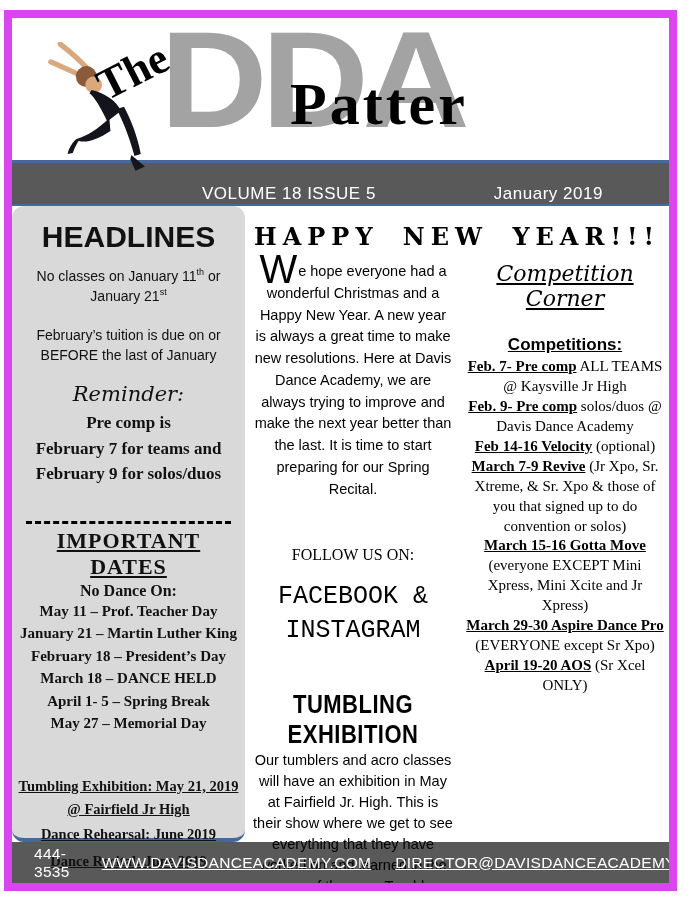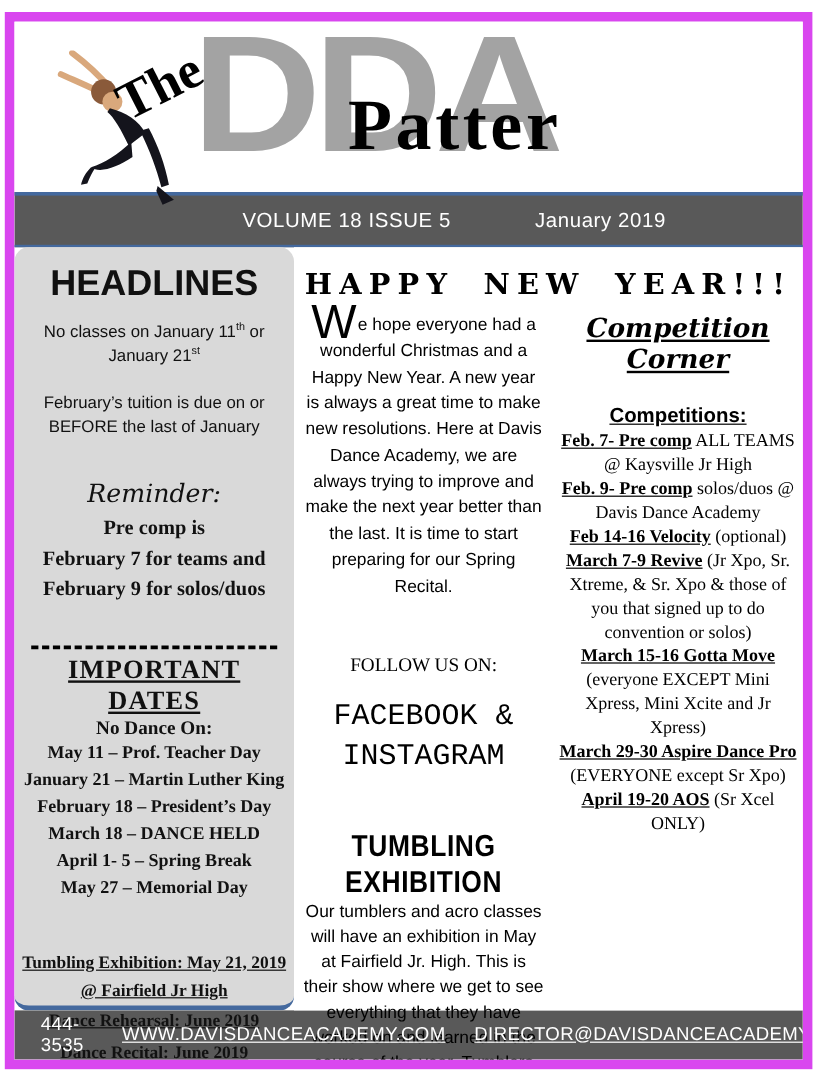--- a/index.html
+++ b/index.html
@@ -7,56 +7,56 @@
   .page{position:relative;margin:10px 15px 13px 4px;border:8px solid #d946ef;height:865px;background:#fff;overflow:hidden;}
 
   
   .masthead{position:relative;height:142px;background:#fff;}
   .logo-dda{position:absolute;left:148px;top:-14px;font-family:"Liberation Sans",sans-serif;font-weight:bold;font-size:138px;line-height:1.1;color:#a3a3a3;letter-spacing:-6px;transform:scaleX(1.08);transform-origin:left top;}
   .logo-the{position:absolute;left:84px;top:28px;font-family:"Liberation Serif",serif;font-weight:bold;font-size:44px;color:#000;transform:rotate(-27deg);}
   .logo-patter{position:absolute;left:278px;top:52px;font-family:"Liberation Serif",serif;font-weight:600;font-size:60px;color:#000;letter-spacing:3px;}
   .dancer{position:absolute;left:30px;top:24px;}
 
   
-  .volume-bar{height:41px;background:#595959;border-top:3px solid #44699e;border-bottom:2px solid #44699e;display:flex;align-items:center;color:#fff;font-size:17px;letter-spacing:0.5px;padding-left:190px;gap:70px;box-sizing:content-box;}
+  .volume-bar{height:41px;background:#595959;border-top:3px solid #44699e;border-bottom:2px solid #44699e;display:flex;align-items:flex-end;color:#fff;font-size:17px;letter-spacing:0.5px;padding-left:190px;gap:118px;box-sizing:content-box;}
 
   
   .content{display:flex;height:636px;}
   .left-col{width:233px;box-sizing:border-box;background:#d9d9d9;border-bottom:4px solid #44699e;text-align:center;color:#111;padding:0 6px;border-radius:12px;}
   .main-wrap{flex:1;background:#fff;}
   .two-col{display:flex;}
   .center-col{width:216px;box-sizing:border-box;padding:0 8px;text-align:center;}
   .right-col{flex:1;box-sizing:border-box;padding:0 5px;text-align:center;}
 
   
   .headlines-title{font-size:30px;font-weight:bold;margin:14px 0 0;letter-spacing:0;}
   .lc-p{font-size:14px;line-height:1.45;margin:12px 6px 0;}
   .sup{font-size:9px;vertical-align:super;line-height:0;}
-  .reminder{font-family:"DejaVu Serif",serif;font-style:italic;font-size:21px;margin:34px 0 4px;}
+  .reminder{font-family:"DejaVu Serif",serif;font-style:italic;font-size:21px;margin:17px 0 4px;}
   .precomp{font-family:"Liberation Serif",serif;font-weight:bold;font-size:17px;line-height:1.5;margin:4px 0 0;}
   .dash-divider{border-top:3px dashed #000;width:205px;margin:34px auto 2px;}
   .imp-title{font-family:"Liberation Serif",serif;font-weight:bold;font-size:22px;letter-spacing:1px;text-decoration:underline;margin:4px 0 2px;}
   .imp-sub{font-family:"Liberation Serif",serif;font-weight:bold;font-size:16px;margin:2px 0 0;}
   .imp-list{font-family:"Liberation Serif",serif;font-weight:bold;font-size:15px;line-height:1.5;}
   .tumb-note{font-family:"Liberation Serif",serif;font-weight:bold;font-size:14.5px;line-height:1.6;margin-top:40px;}
   .tumb-note div{text-decoration:underline;}
   .events-list{font-family:"Liberation Serif",serif;font-weight:bold;font-size:14.5px;line-height:1.85;}
   .events-list div{text-decoration:underline;}
 
   
   .happy-title{font-family:"DejaVu Serif",serif;font-weight:bold;font-size:24px;letter-spacing:6px;word-spacing:10px;text-align:center;margin:16px 0 0;color:#000;}
   .intro{font-size:14.5px;line-height:1.5;margin-top:10px;}
   .dropcap{font-size:40px;font-weight:400;letter-spacing:1px;vertical-align:-7px;line-height:0;}
   .follow1{font-family:"Liberation Serif",serif;font-size:16px;margin-top:46px;}
   .follow2{font-family:Liberation Mono, monospace;font-size:25px;line-height:1.35;margin-top:16px;}
   .tumb-title{font-family:"Liberation Sans",sans-serif;font-weight:800;font-size:22px;letter-spacing:0.5px;margin:46px 0 2px;transform:scaleY(1.15);transform-origin:center;}
   .tumb-body{font-size:14.5px;line-height:1.45;margin-top:4px;}
 
   
-  .corner-title{font-family:"DejaVu Serif",serif;font-style:italic;font-weight:bold;font-size:22px;text-decoration:underline;margin:10px 0 4px;}
+  .corner-title{font-family:"DejaVu Serif",serif;font-style:italic;font-weight:normal;font-size:22px;text-decoration:underline;margin:10px 0 4px;}
   .season{font-family:"Liberation Serif",serif;font-weight:bold;font-size:15.5px;line-height:1.4;}
   .comps-title{font-family:"Liberation Sans",sans-serif;font-weight:bold;font-size:17px;text-decoration:underline;margin:24px 0 2px;}
   .comp-list{font-family:"Liberation Serif",serif;font-size:15px;line-height:1.33;}
   .comp-list .strong-u{font-weight:bold;text-decoration:underline;}
 
   
   .footer{height:41px;background:#595959;display:flex;align-items:center;color:#fff;font-size:15.5px;letter-spacing:0.3px;padding-left:22px;box-sizing:border-box;}
   .footer .website{margin-left:32px;text-decoration:underline;color:#fff;}
   .footer .email{margin-left:24px;color:#fff;}
 </style>

